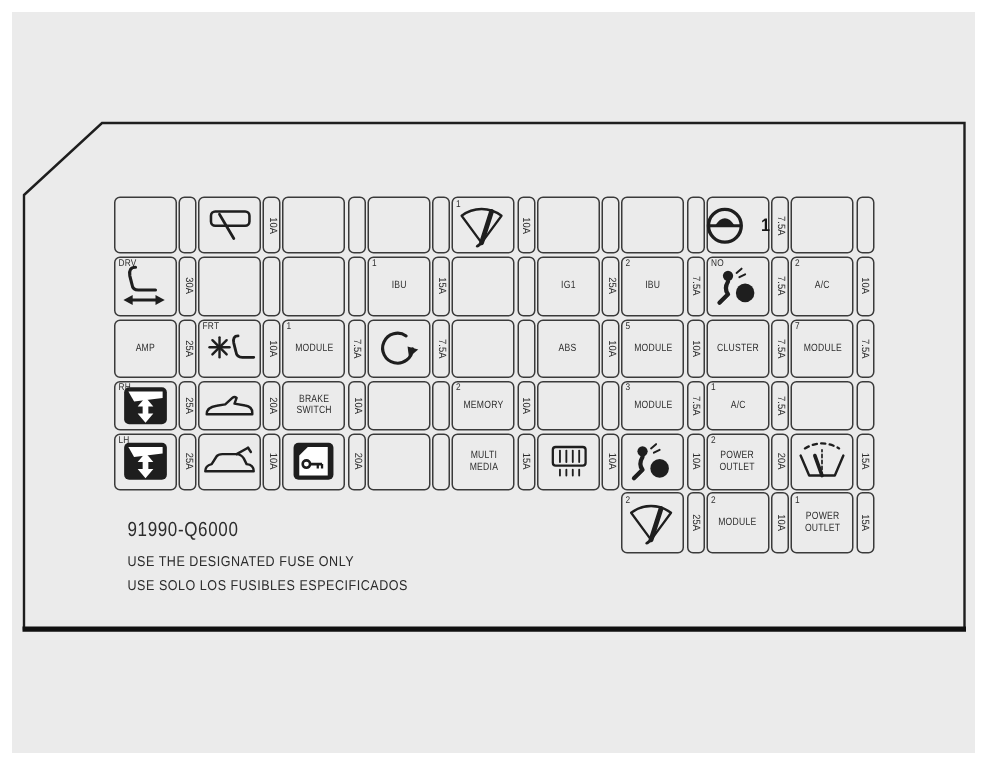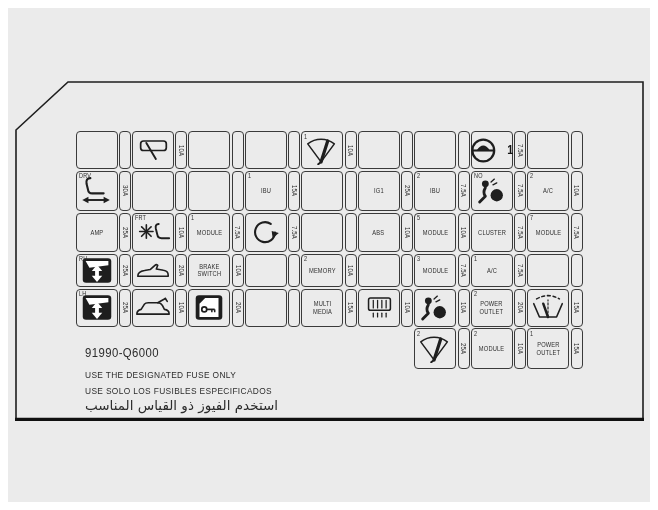--- a/index.html
+++ b/index.html
@@ -420,14 +420,13 @@
 OUTLET</span>
       </div>
       <div class="cell amp-cell" style="left: 570.6px; top: 328px; width: 12px; height: 41px;">
         <span>15A</span>
       </div>
     </div>
 
   <div id="part-number" class="footer-line">91990-Q6000</div>
   <div id="warn-en" class="footer-line">USE THE DESIGNATED FUSE ONLY</div>
   <div id="warn-es" class="footer-line">USE SOLO LOS FUSIBLES ESPECIFICADOS</div>
-  <div id="warn-ar" class="footer-line">استخدم الفيوز ذو القياس المناسب</div>
 </div>
 
 </body></html>

